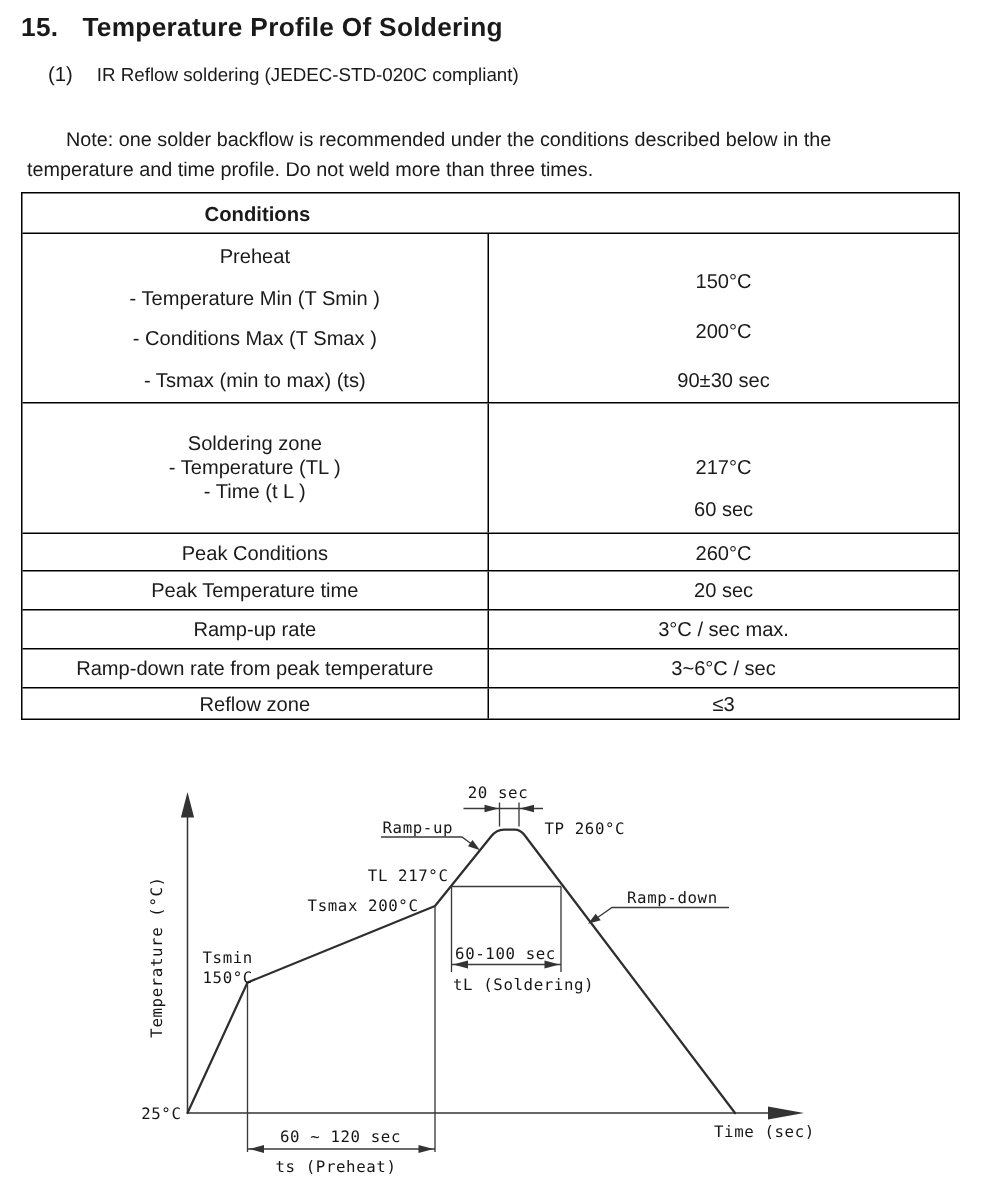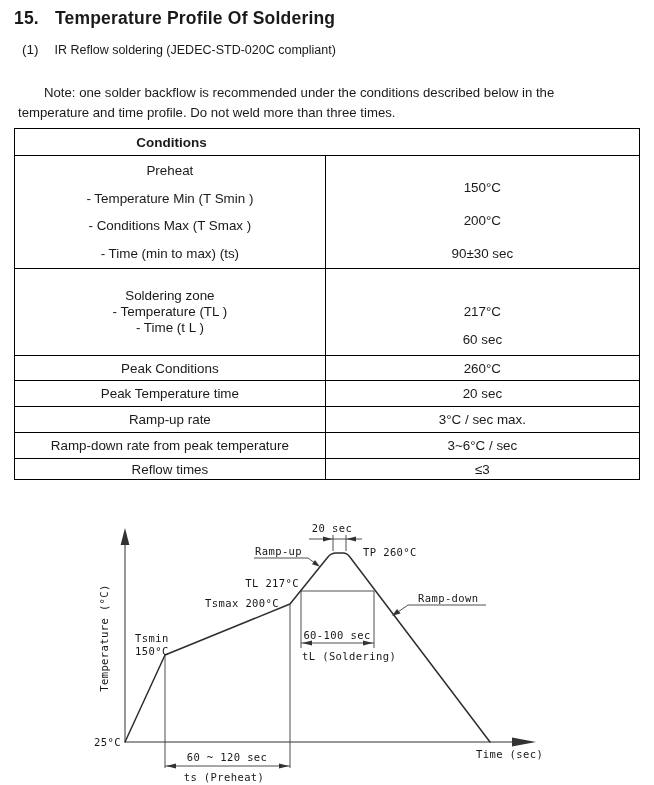--- a/index.html
+++ b/index.html
@@ -3,21 +3,21 @@
 <meta charset="utf-8">
 <style>
   html,body{margin:0;padding:0;}
   body{
     width:654px;height:785px;position:relative;background:#ffffff;
     font-family:"Liberation Sans", sans-serif;color:#1a1a1a;overflow:hidden;
   }
   
   .page-title{position:absolute;left:14px;top:8px;font-size:17.5px;font-weight:bold;letter-spacing:.2px;white-space:nowrap;}
   .page-title .num{margin-right:16px;}
-  .subtitle{position:absolute;left:22px;top:42px;font-size:12.5px;white-space:nowrap;}
+  .subtitle{position:absolute;left:32px;top:42px;font-size:12.5px;white-space:nowrap;}
   .subtitle .num{font-size:13.5px;margin-right:16px;}
   .note{position:absolute;left:18px;top:70px;width:600px;font-size:13.2px;line-height:19.5px;}
   .note .l1{display:block;padding-left:26px;}
   .note .l2{display:block;}
 
   
   .tbl{
     position:absolute;left:14px;top:128px;width:626px;height:352px;
     border:1.5px solid #000;box-sizing:border-box;display:flex;flex-direction:column;
     font-size:13.4px;
@@ -67,21 +67,21 @@
 
   <div class="trow thead h-head">
     <div class="tc r">Conditions</div>
   </div>
 
   <div class="trow h-preheat">
     <div class="tc l preheat-l">
       <div class="cell-line">Preheat</div>
       <div class="cell-line">- Temperature Min (T Smin )</div>
       <div class="cell-line">- Conditions Max (T Smax )</div>
-      <div class="cell-line">- Time (min to max) (ts)</div>
+      <div class="cell-line">- Tsmax (min to max) (ts)</div>
     </div>
     <div class="tc r preheat-r">
       <div class="cell-line">150°C</div>
       <div class="cell-line">200°C</div>
       <div class="cell-line">90±30 sec</div>
     </div>
   </div>
 
   <div class="trow h-solder">
     <div class="tc l solder-l">
@@ -109,21 +109,21 @@
     <div class="tc l">Ramp-up rate</div>
     <div class="tc r">3°C / sec max.</div>
   </div>
 
   <div class="trow h-s2">
     <div class="tc l">Ramp-down rate from peak temperature</div>
     <div class="tc r">3~6°C / sec</div>
   </div>
 
   <div class="trow">
-    <div class="tc l">Reflow times</div>
+    <div class="tc l">Reflow zone</div>
     <div class="tc r">≤3</div>
   </div>
 
 </div>
 
 <svg class="diagram" viewBox="0 0 594 290" width="594" height="290" xmlns="http://www.w3.org/2000/svg">
 
   <line class="dline" x1="65" y1="247" x2="65" y2="48"></line>
   <polygon class="dfill" points="65,33 60.6,50 69.4,50"></polygon>
   <line class="dline" x1="65" y1="247" x2="455" y2="247"></line>

